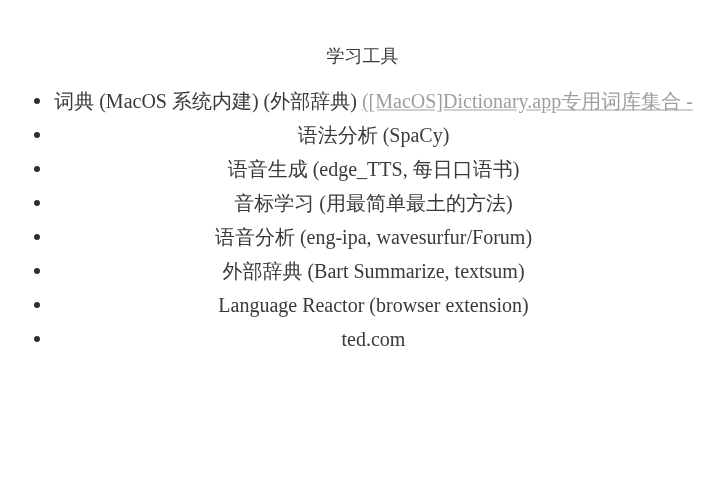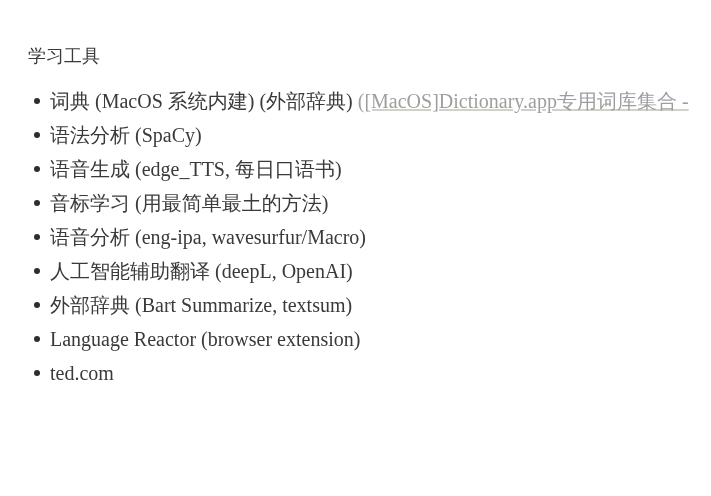--- a/index.html
+++ b/index.html
@@ -10,20 +10,21 @@
   .page {
     position: relative;
     width: 711px;
     height: 496px;
     box-sizing: border-box;
     background: #ffffff;
     padding: 46px 14px 0 28px;
     overflow: hidden;
     font-family: "Liberation Serif", "DejaVu Serif", serif;
     color: #3a3a3a;
+    text-align: center;
   }
   .page-title {
     margin: 0;
     font-size: 18px;
     line-height: 20px;
     font-weight: 400;
     color: #3a3a3a;
   }
   ul.tool-list {
     list-style: none;
@@ -74,26 +75,23 @@
 
     <li>
       <span>语音生成 (edge_TTS, 每日口语书)</span>
     </li>
 
     <li>
       <span>音标学习 (用最简单最土的方法)</span>
     </li>
 
     <li>
-      <span>语音分析 (eng-ipa, wavesurfur/Macro)</span>
+      <span>语音分析 (eng-ipa, wavesurfur/Forum)</span>
     </li>
 
-    <li>
-      <span>人工智能辅助翻译 (deepL, OpenAI)</span>
-    </li>
 
     <li>
       <span>外部辞典 (Bart Summarize, textsum)</span>
     </li>
 
 
     <li>
       <span>Language Reactor (browser extension)</span>
     </li>
 

